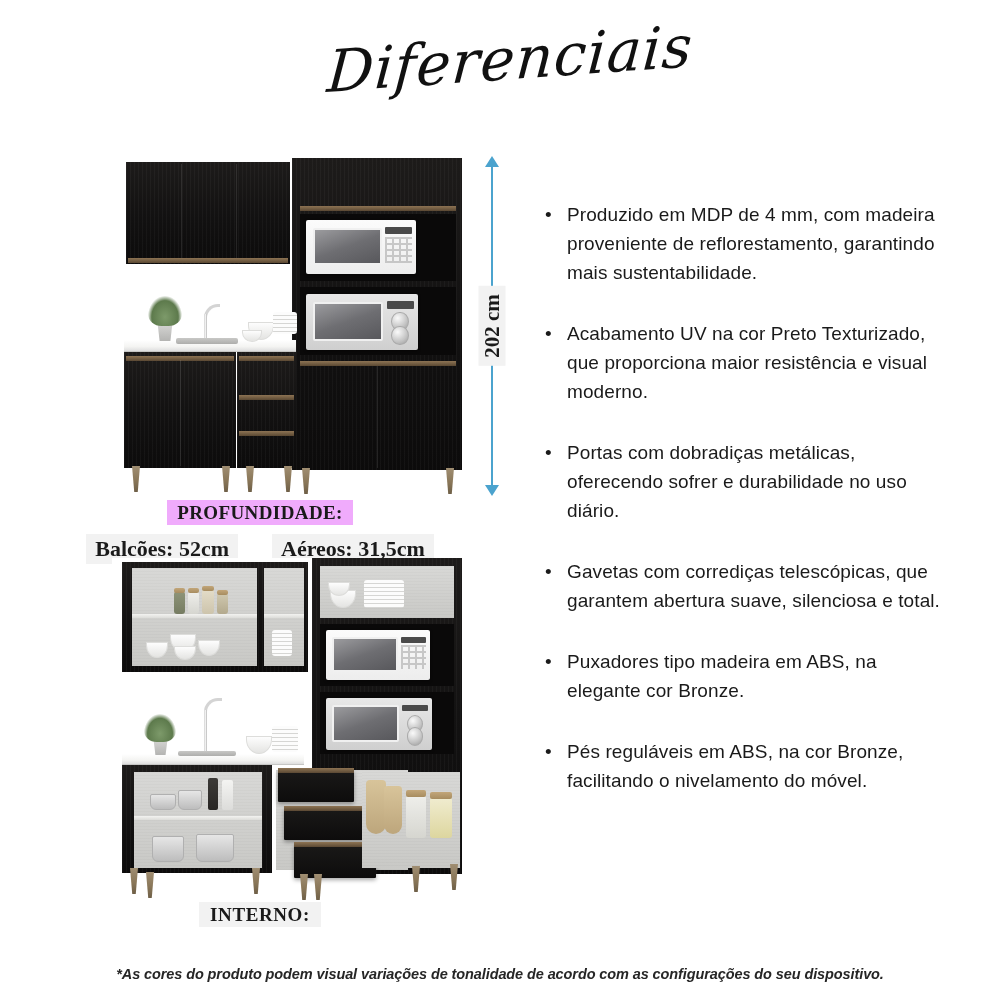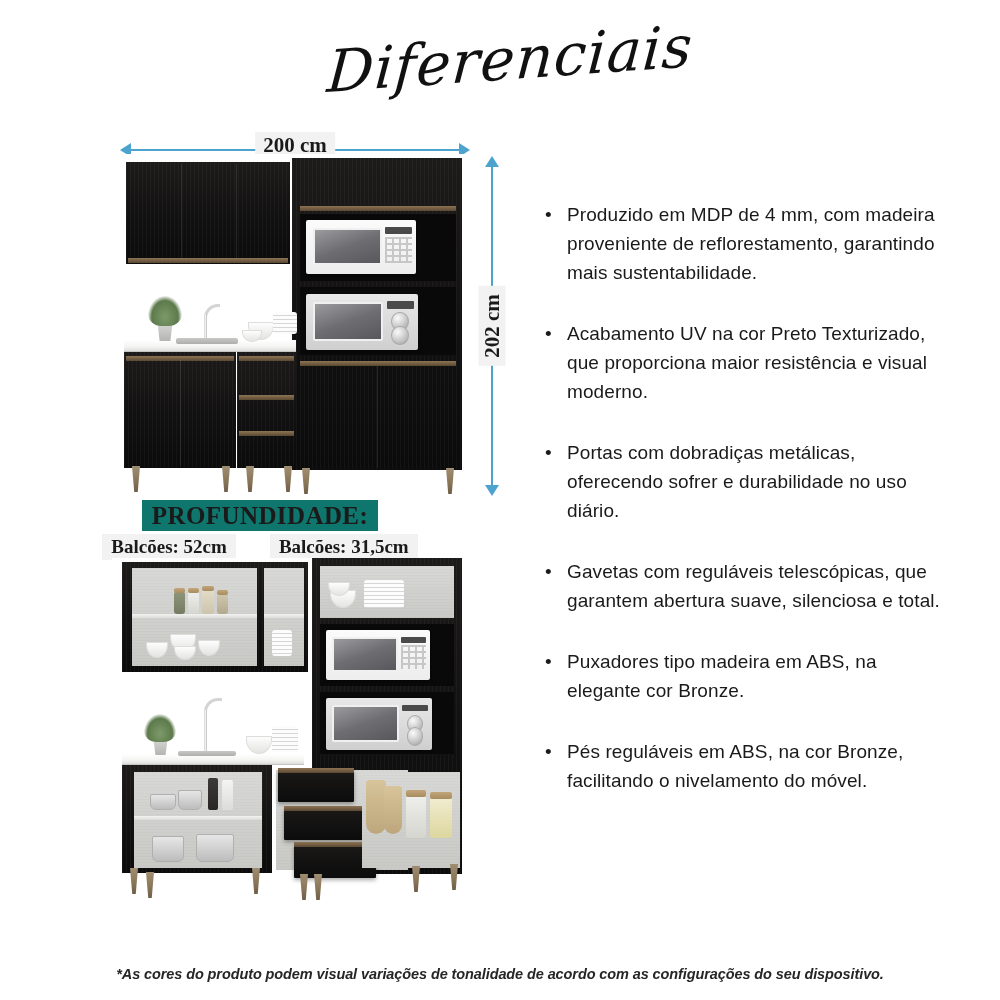--- a/index.html
+++ b/index.html
@@ -308,43 +308,43 @@
   }
 
   
   .cap-depth-title {
     position: absolute;
     left: 0; right: 0;
     top: 392px;
     text-align: center;
   }
   .cap-depth-title span {
-    background: #0f766e;
+    background: #f0abfc;
     padding: 2px 10px;
     font-family: "Liberation Serif", serif;
     font-weight: 700;
-    font-size: 25px;
+    font-size: 19px;
     letter-spacing: .4px;
     color: #1a1a1a;
     margin-top: 40px;
   }
   .cap-depth-vals {
     position: absolute;
     left: 0; right: 0;
     top: 424px;
     display: flex;
     justify-content: center;
     gap: 34px;
   }
   .cap-depth-vals span {
     background: #f2f2f2;
     padding: 2px 9px;
     font-family: "Liberation Serif", serif;
     font-weight: 700;
-    font-size: 19px;
+    font-size: 22px;
     color: #1a1a1a;
   }
   .cap-interno {
     position: absolute;
     left: 0; right: 0;
     top: 794px;
     text-align: center;
   }
   .cap-interno span {
     background: #f2f2f2;
@@ -398,26 +398,20 @@
 </style>
 </head>
 <body>
 
 <div class="title-wrap">
   <div class="title-script">Diferenciais</div>
 </div>
 
 <div class="left-col">
 
-  <div class="dim-h">
-    <div class="line"></div>
-    <div class="arrow-l"></div>
-    <div class="arrow-r"></div>
-    <div class="lbl">200 cm</div>
-  </div>
 
   <div class="dim-v">
     <div class="line"></div>
     <div class="arrow-t"></div>
     <div class="arrow-b"></div>
     <div class="lbl">202 cm</div>
   </div>
 
   <div class="render render-closed">
 
@@ -480,21 +474,21 @@
     <div class="leg" style="left:166px; top:312px;"></div>
     <div class="leg" style="left:184px; top:314px;"></div>
     <div class="leg" style="left:328px; top:314px;"></div>
   </div>
 
   <div class="cap-depth-title">
     <span>PROFUNDIDADE:</span>
   </div>
   <div class="cap-depth-vals">
     <span>Balcões: 52cm</span>
-    <span>Balcões: 31,5cm</span>
+    <span>Aéreos: 31,5cm</span>
   </div>
 
   <div class="render render-open">
 
     <div class="cab black" style="left:10px; top:4px; width:186px; height:110px;"></div>
     <div class="interior" style="position:absolute; left:20px; top:10px; width:125px; height:98px;"></div>
     <div class="shelf" style="left:20px; top:56px; width:125px;"></div>
     <div class="interior" style="position:absolute; left:152px; top:10px; width:40px; height:98px;"></div>
     <div class="shelf" style="left:152px; top:56px; width:40px;"></div>
 
@@ -575,38 +569,41 @@
 
     <div class="leg" style="left:18px;  top:310px;"></div>
     <div class="leg" style="left:34px;  top:314px;"></div>
     <div class="leg" style="left:140px; top:310px;"></div>
     <div class="leg" style="left:188px; top:316px;"></div>
     <div class="leg" style="left:202px; top:316px;"></div>
     <div class="leg" style="left:300px; top:308px;"></div>
     <div class="leg" style="left:338px; top:306px;"></div>
   </div>
 
+  <div class="cap-interno">
+    <span>INTERNO:</span>
+  </div>
 </div>
 
 <div class="bullets">
   <div class="bullet">
     <span class="dot">•</span>
     <span class="txt">Produzido em MDP de 4 mm, com madeira proveniente de reflorestamento, garantindo mais sustentabilidade.</span>
   </div>
   <div class="bullet">
     <span class="dot">•</span>
     <span class="txt">Acabamento UV na cor Preto Texturizado, que proporciona maior resistência e visual moderno.</span>
   </div>
   <div class="bullet">
     <span class="dot">•</span>
     <span class="txt">Portas com dobradiças metálicas, oferecendo sofrer e durabilidade no uso diário.</span>
   </div>
   <div class="bullet">
     <span class="dot">•</span>
-    <span class="txt">Gavetas com reguláveis telescópicas, que garantem abertura suave, silenciosa e total.</span>
+    <span class="txt">Gavetas com corrediças telescópicas, que garantem abertura suave, silenciosa e total.</span>
   </div>
   <div class="bullet">
     <span class="dot">•</span>
     <span class="txt">Puxadores tipo madeira em ABS, na elegante cor Bronze.</span>
   </div>
   <div class="bullet">
     <span class="dot">•</span>
     <span class="txt">Pés reguláveis em ABS, na cor Bronze, facilitando o nivelamento do móvel.</span>
   </div>
 </div>

